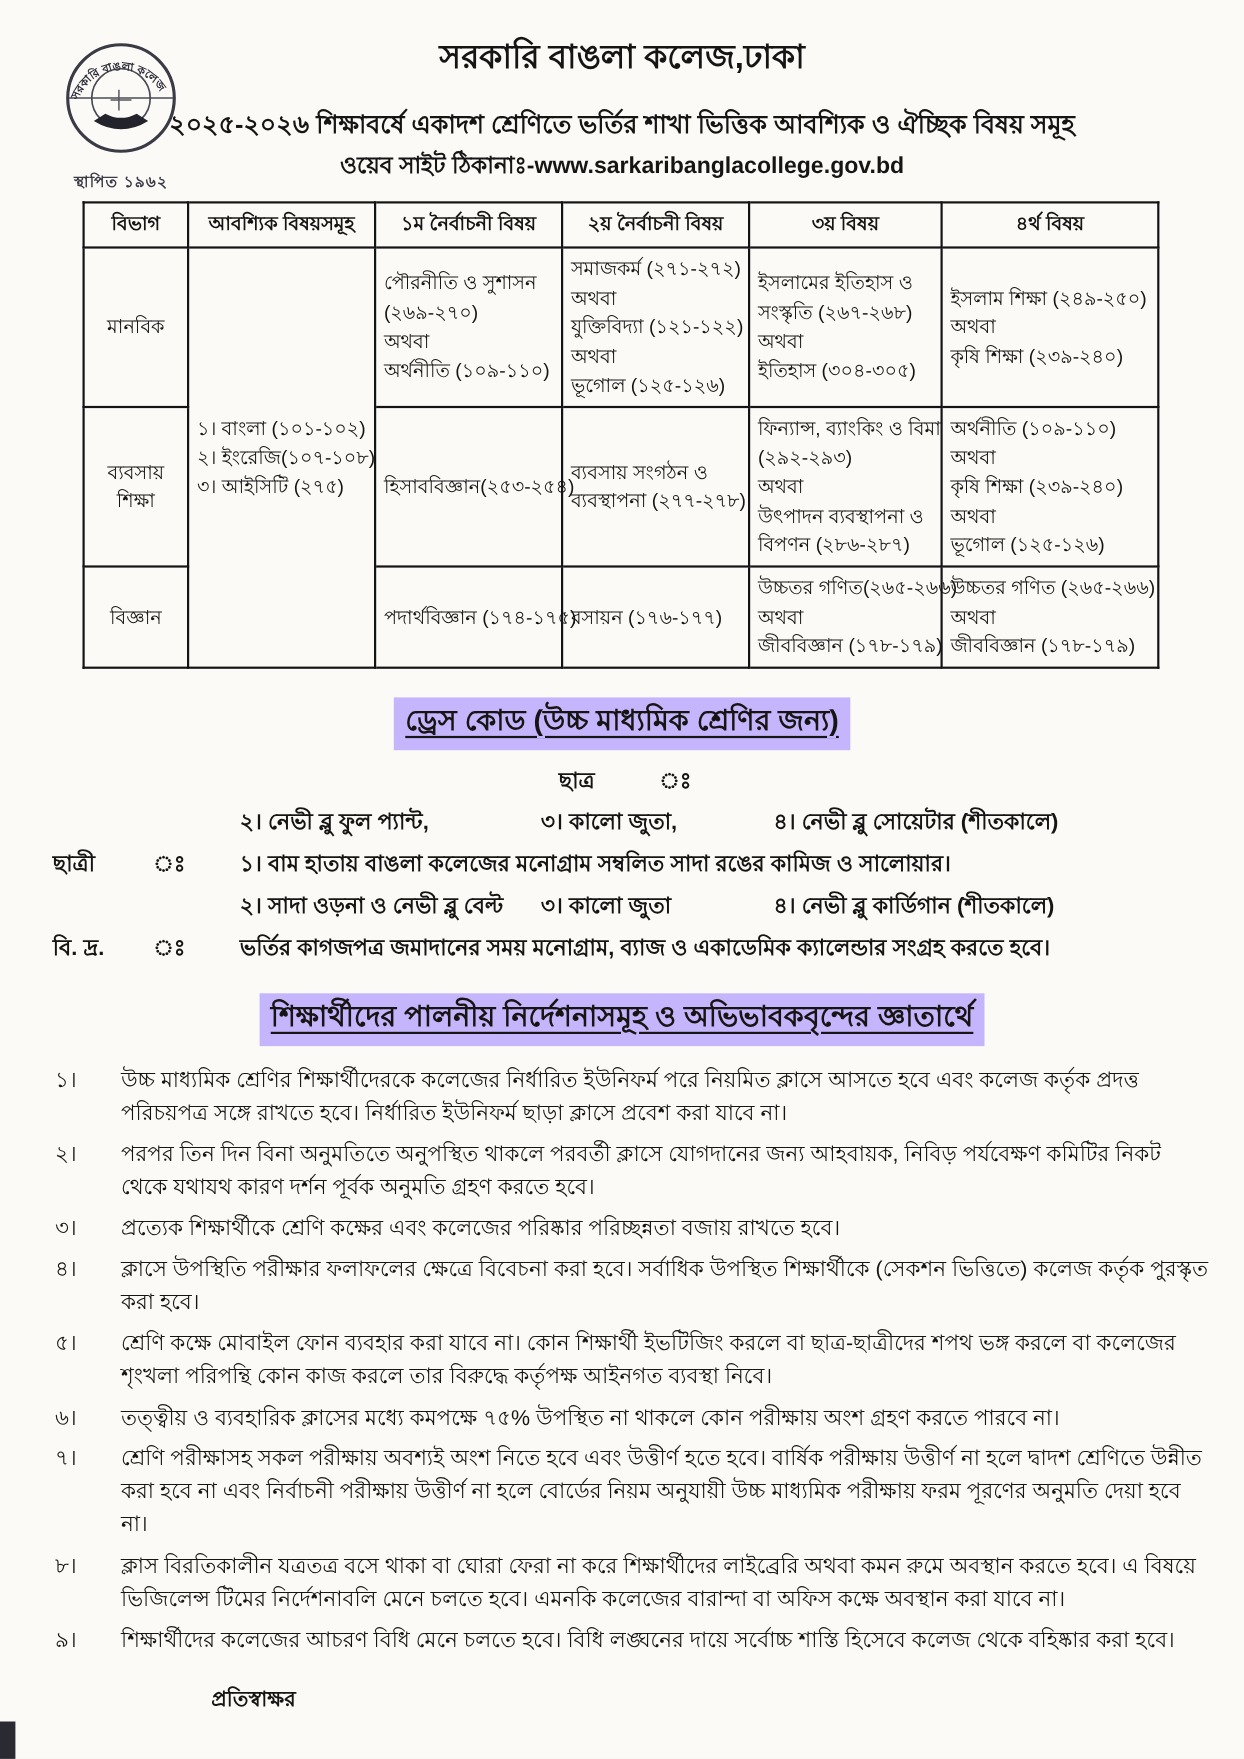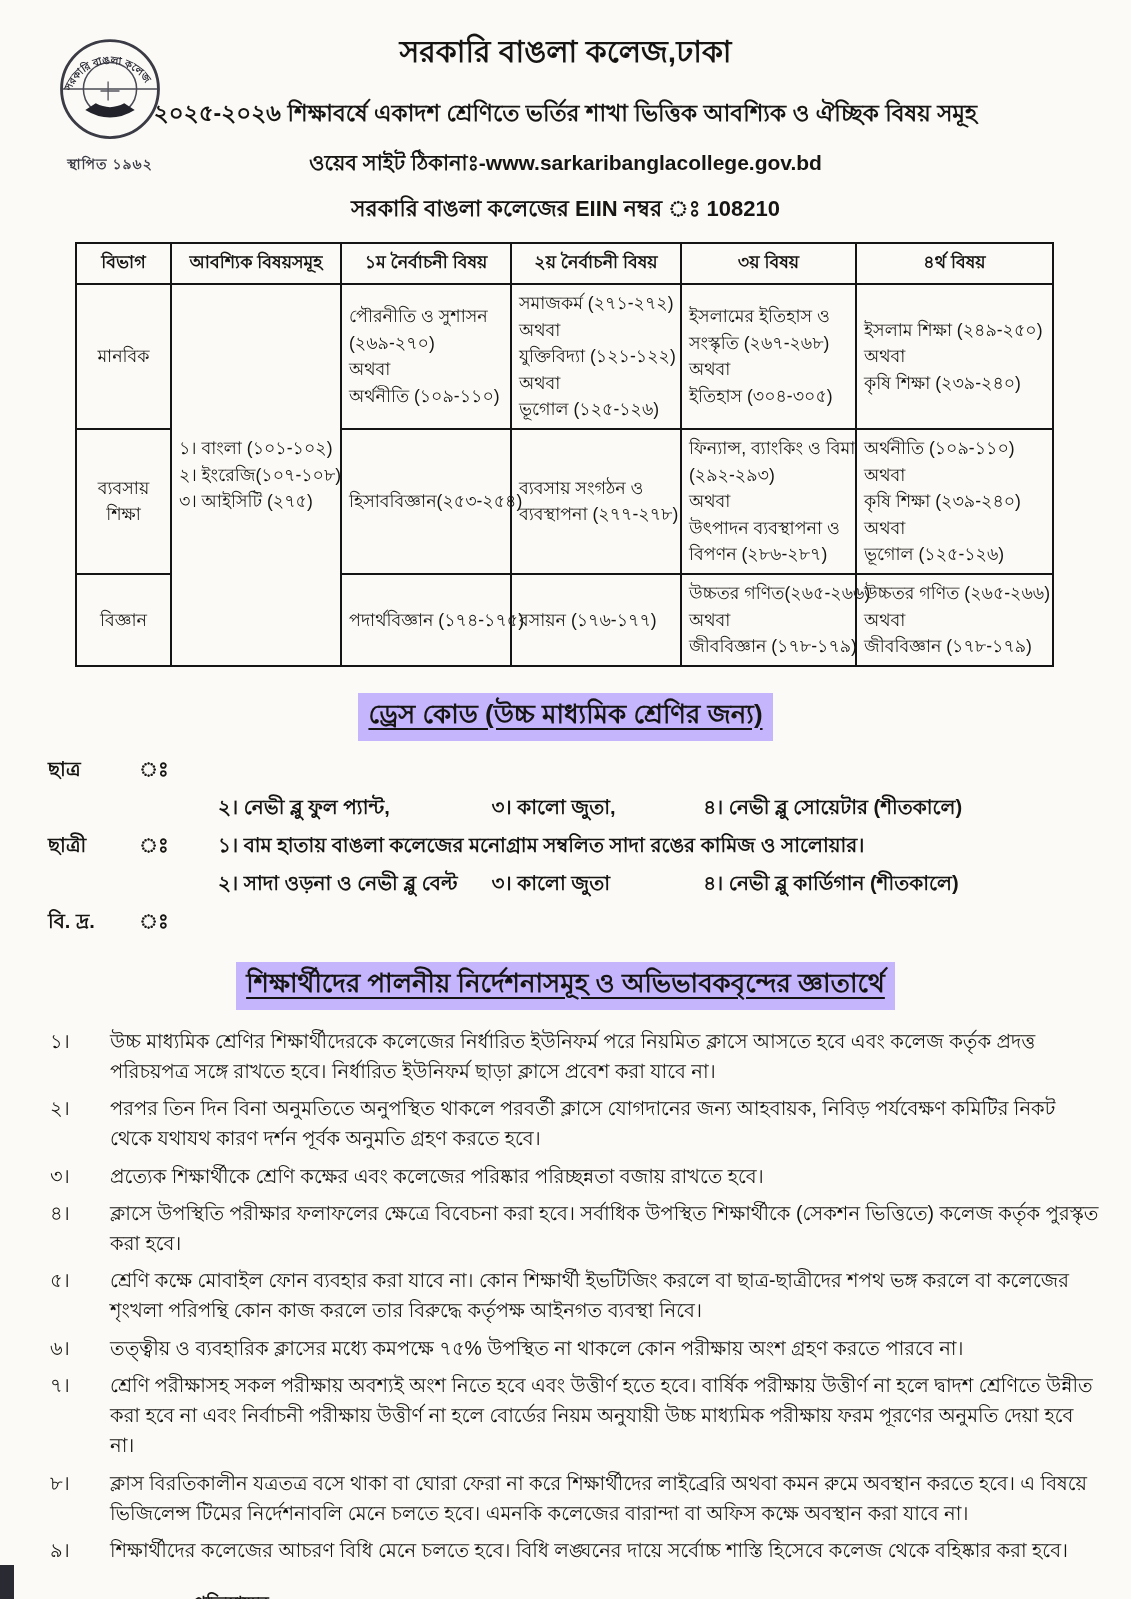--- a/index.html
+++ b/index.html
@@ -9,39 +9,39 @@
     font-family:"Liberation Sans","DejaVu Sans",sans-serif;
     overflow:hidden;
   }
   .page::after{content:"";position:absolute;left:0;bottom:0;width:14px;height:34px;background:#2a2a33;}
   
   .logo{position:absolute;top:34px;left:50px;width:120px;text-align:center;}
   .logo-caption{font-size:14px;font-weight:600;color:#3a3a44;margin-top:1px;letter-spacing:1px;}
   .titles{padding-top:28px;text-align:center;}
   .t-college{font-size:30px;font-weight:700;}
   .t-sub{font-size:23px;font-weight:700;margin-top:16px;}
-  .t-web{font-size:21px;font-weight:600;margin-top:13px;}
+  .t-web{font-size:21px;font-weight:600;}
   .t-eiin{font-size:22px;font-weight:700;margin-top:9px;}
   
   table.subjects{border-collapse:collapse;margin:14px 0 0 75px;width:977px;table-layout:fixed;}
   table.subjects th,table.subjects td{border:2.6px solid #141414;}
   table.subjects th{font-size:17.5px;font-weight:700;padding:5px 3px;}
   table.subjects td{font-size:17.5px;font-weight:500;padding:5px 7px;vertical-align:middle;line-height:1.52;}
   td.division{text-align:center;font-weight:600;}
   td.lines div{white-space:nowrap;}
   
   .sec-head-wrap{text-align:center;margin-top:26px;}
   .sec-head{
     display:inline-block;background:#c4b5fd;padding:1px 10px 3px;
     font-size:26px;font-weight:700;
     text-decoration:underline;text-decoration-thickness:2.4px;text-underline-offset:5px;
   }
   
   .dress{margin:14px 0 0 48px;width:1050px;font-size:20px;font-weight:600;}
-  .d-row{display:flex;line-height:1.45;margin-bottom:9px;}
+  .d-row{display:flex;line-height:1.45;margin-bottom:9px;justify-content:center;}
   .d-label{width:82px;flex:none;}
   .d-colon{width:48px;flex:none;text-align:center;}
   .d-content{flex:1;padding-left:40px;}
   .d-part1{display:inline-block;width:268px;}
   .d-part2{display:inline-block;width:206px;}
   .d-note{font-weight:700;}
   
   .inst-list{margin:16px 0 0 50px;width:1050px;}
   .inst-item{display:flex;margin-bottom:7px;font-size:19.5px;font-weight:500;line-height:1.55;}
   .inst-num{width:60px;flex:none;}
@@ -70,21 +70,20 @@
       <path d="M34 80 Q60 96 86 80 L75 73 Q60 81 45 73 Z" fill="#23232b"></path>
       <path d="M58 50 L58 70 M50 60 L70 60" stroke="#55555f" stroke-width="1.4" fill="none"></path>
     </svg>
     <div class="logo-caption">স্থাপিত ১৯৬২</div>
   </div>
 
   <div class="titles">
     <div class="t-college">সরকারি বাঙলা কলেজ,ঢাকা</div>
     <div class="t-sub">২০২৫-২০২৬ শিক্ষাবর্ষে একাদশ শ্রেণিতে ভর্তির শাখা ভিত্তিক আবশ্যিক ও ঐচ্ছিক বিষয় সমূহ</div>
     <div class="t-web">ওয়েব সাইট ঠিকানাঃ-www.sarkaribanglacollege.gov.bd</div>
-    <div class="t-eiin">সরকারি বাঙলা কলেজের EIIN নম্বর ঃ 108210</div>
   </div>
 
   <table class="subjects">
     <colgroup>
       <col style="width:95px">
         <col style="width:170px">
         <col style="width:170px">
       <col style="width:170px">
         <col style="width:175px">
         <col style="width:197px">
@@ -203,20 +202,21 @@
       <span class="d-colon"></span>
       <span class="d-content">
         <span class="d-part1">২। সাদা ওড়না ও নেভী ব্লু বেল্ট</span>
         <span class="d-part2">৩। কালো জুতা</span>
         <span class="d-part3">৪। নেভী ব্লু কার্ডিগান (শীতকালে)</span>
       </span>
     </div>
     <div class="d-row">
       <span class="d-label">বি. দ্র.</span>
       <span class="d-colon">ঃ</span>
+      <span class="d-content d-note">ভর্তির কাগজপত্র জমাদানের সময়  মনোগ্রাম, ব্যাজ ও একাডেমিক ক্যালেন্ডার সংগ্রহ করতে হবে।</span>
     </div>
   </div>
 
   <div class="sec-head-wrap">
     <span class="sec-head">শিক্ষার্থীদের পালনীয় নির্দেশনাসমূহ ও অভিভাবকবৃন্দের জ্ঞাতার্থে</span>
   </div>
   <div class="inst-list">
     <div class="inst-item">
         <span class="inst-num">১।</span>
         <span class="inst-text">উচ্চ মাধ্যমিক শ্রেণির শিক্ষার্থীদেরকে কলেজের নির্ধারিত ইউনিফর্ম পরে নিয়মিত ক্লাসে আসতে হবে এবং কলেজ কর্তৃক প্রদত্ত পরিচয়পত্র সঙ্গে রাখতে হবে। নির্ধারিত ইউনিফর্ম ছাড়া ক্লাসে প্রবেশ করা যাবে না।</span>

